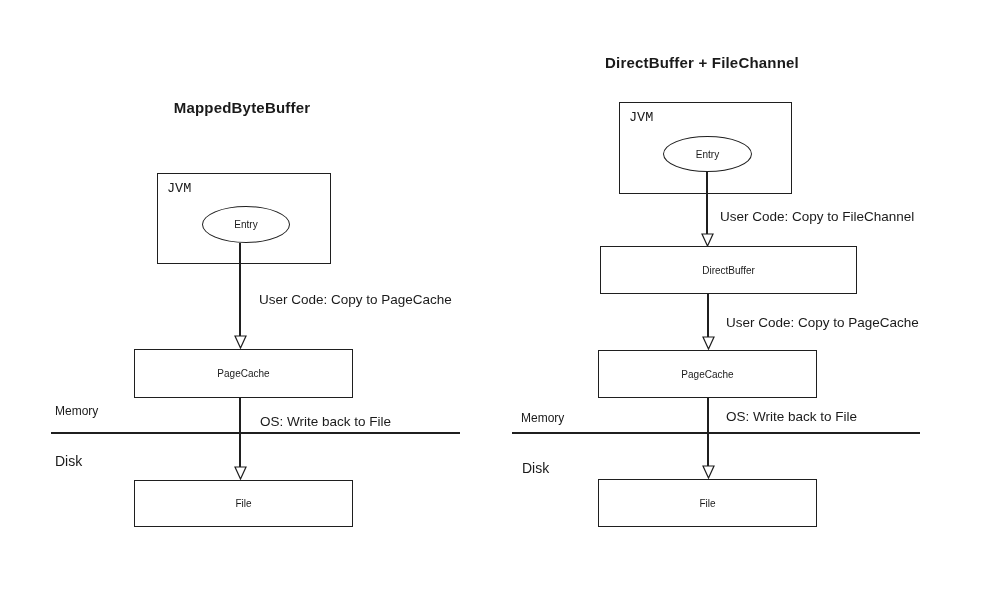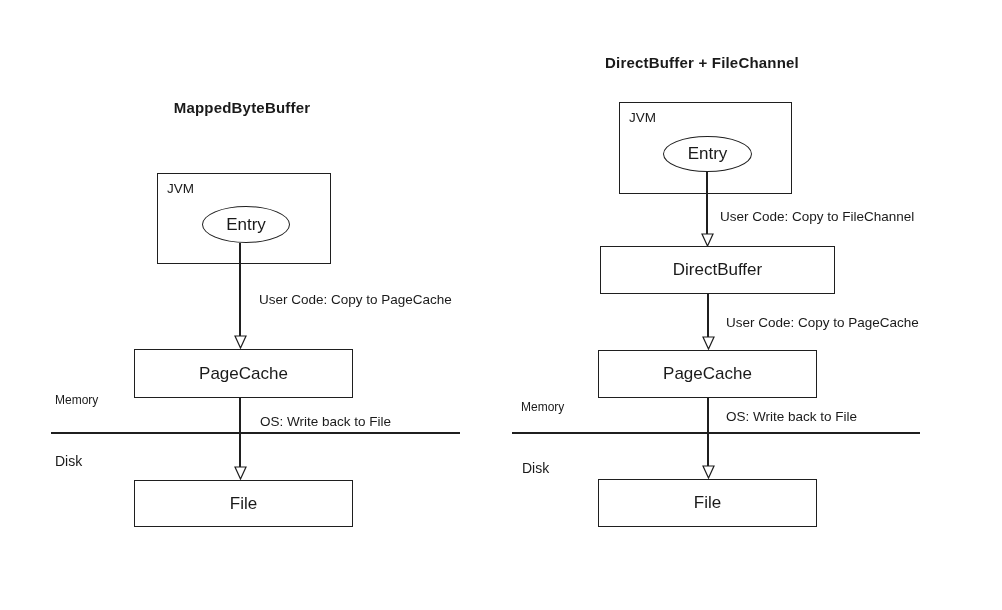--- a/index.html
+++ b/index.html
@@ -26,24 +26,24 @@
   }
   .box {
     position: absolute;
     border: 1px solid #1f1f1f;
     background: #ffffff;
     display: flex;
     align-items: center;
     justify-content: center;
   }
   .box-label {
-    font-size: 17px;
+    font-size: 10px;
     white-space: nowrap;
   }
-  .jvm-box { justify-content: center; }
+  .jvm-box { justify-content: center; font-family: Liberation Mono, monospace; }
   .jvm-tag {
     position: absolute;
     top: 7px;
     left: 9px;
     font-size: 13.5px;
   }
   .ellipse {
     position: absolute;
     border: 1px solid #1f1f1f;
     border-radius: 50%;
@@ -51,21 +51,21 @@
     display: flex;
     align-items: center;
     justify-content: center;
   }
   .lbl {
     position: absolute;
     font-size: 13.5px;
     white-space: nowrap;
     transform: translateY(-50%);
   }
-  .lbl-small { font-size: 12px; }
+  .lbl-small { font-size: 12px; margin-top: 11px; }
   .lbl-med { font-size: 14px; }
   .hline {
     position: absolute;
     height: 1.5px;
     background: #1f1f1f;
   }
   .arrow {
     position: absolute;
     width: 14px;
     transform: translateX(-7px);
@@ -151,21 +151,21 @@
 
     <div class="arrow" style="left:707px; top:172px; height:75px;">
       <div class="shaft"></div>
       <svg width="13" height="14" viewBox="0 0 13 14">
         <path d="M6.5 13 L1 1 L12 1 Z" fill="#ffffff" stroke="#1f1f1f" stroke-width="1.2"></path>
       </svg>
     </div>
 
     <div class="lbl" style="left:720px; top:216px;">User Code: Copy to FileChannel</div>
 
-    <div class="box" style="left:600px; top:246px; width:235px; height:48px;">
+    <div class="box" style="left:600px; top:246px; width:257px; height:48px;">
       <span class="box-label">DirectBuffer</span>
     </div>
 
     <div class="arrow" style="left:708px; top:294px; height:56px;">
       <div class="shaft"></div>
       <svg width="13" height="14" viewBox="0 0 13 14">
         <path d="M6.5 13 L1 1 L12 1 Z" fill="#ffffff" stroke="#1f1f1f" stroke-width="1.2"></path>
       </svg>
     </div>
 

